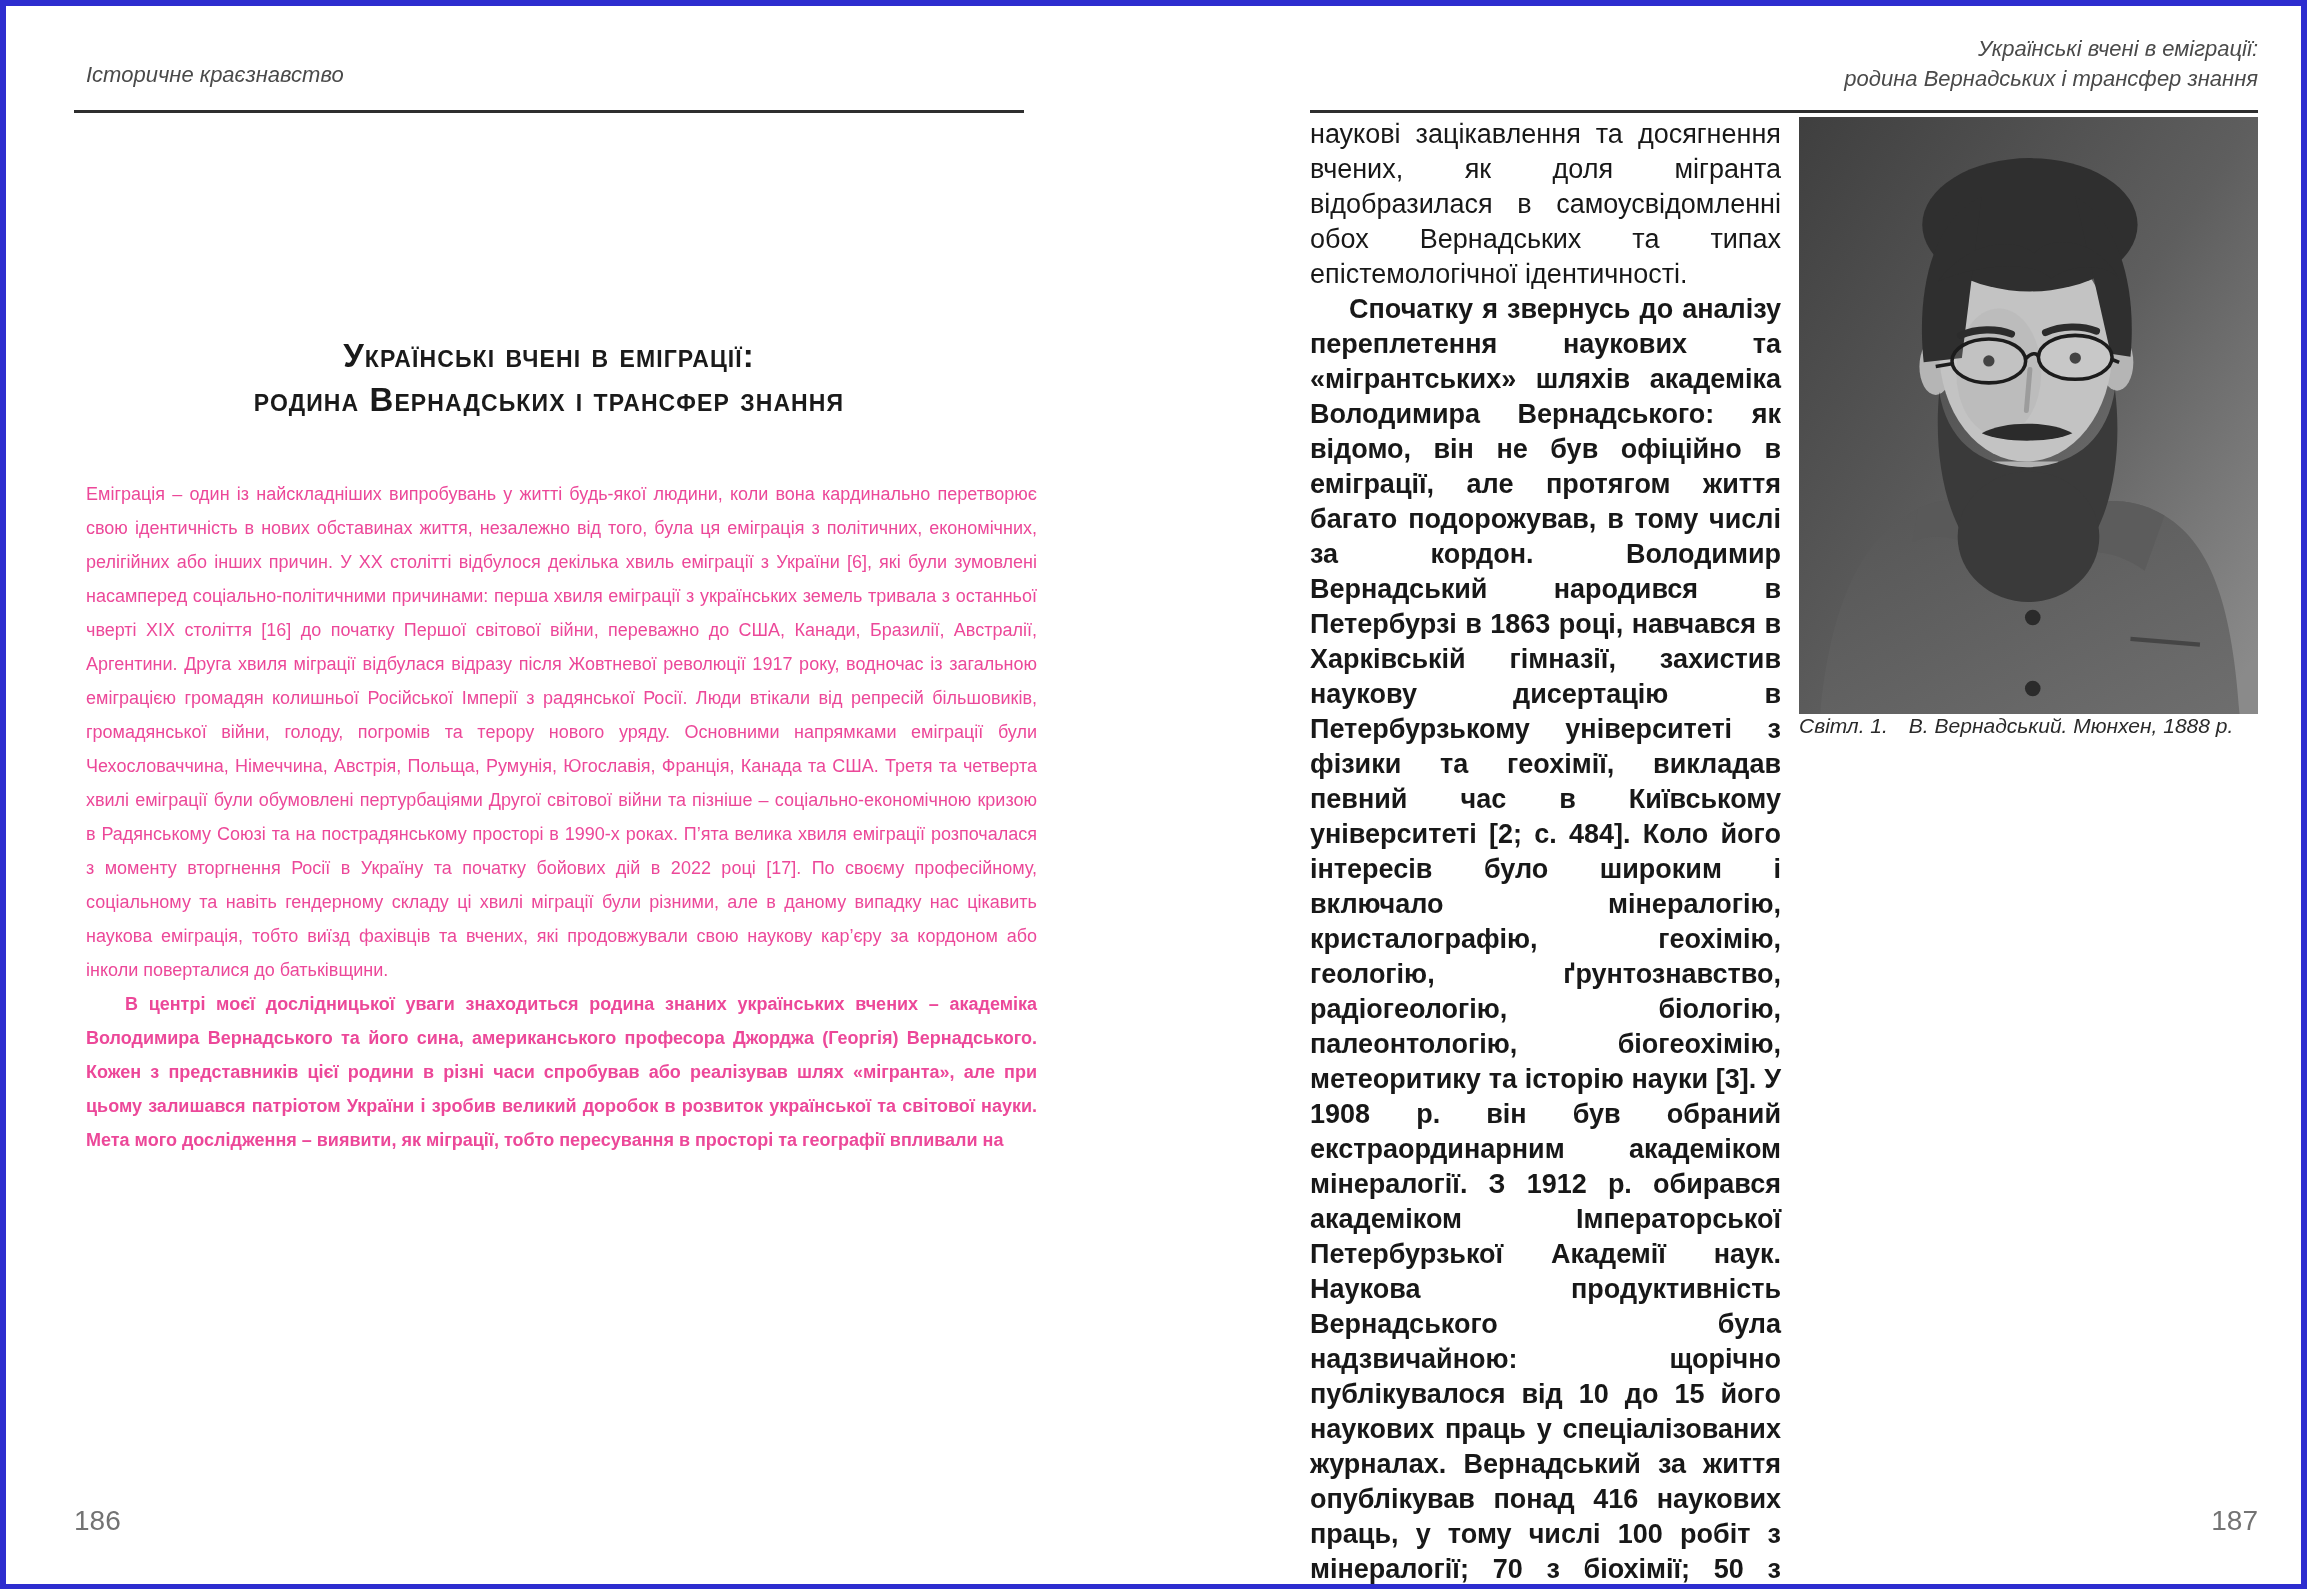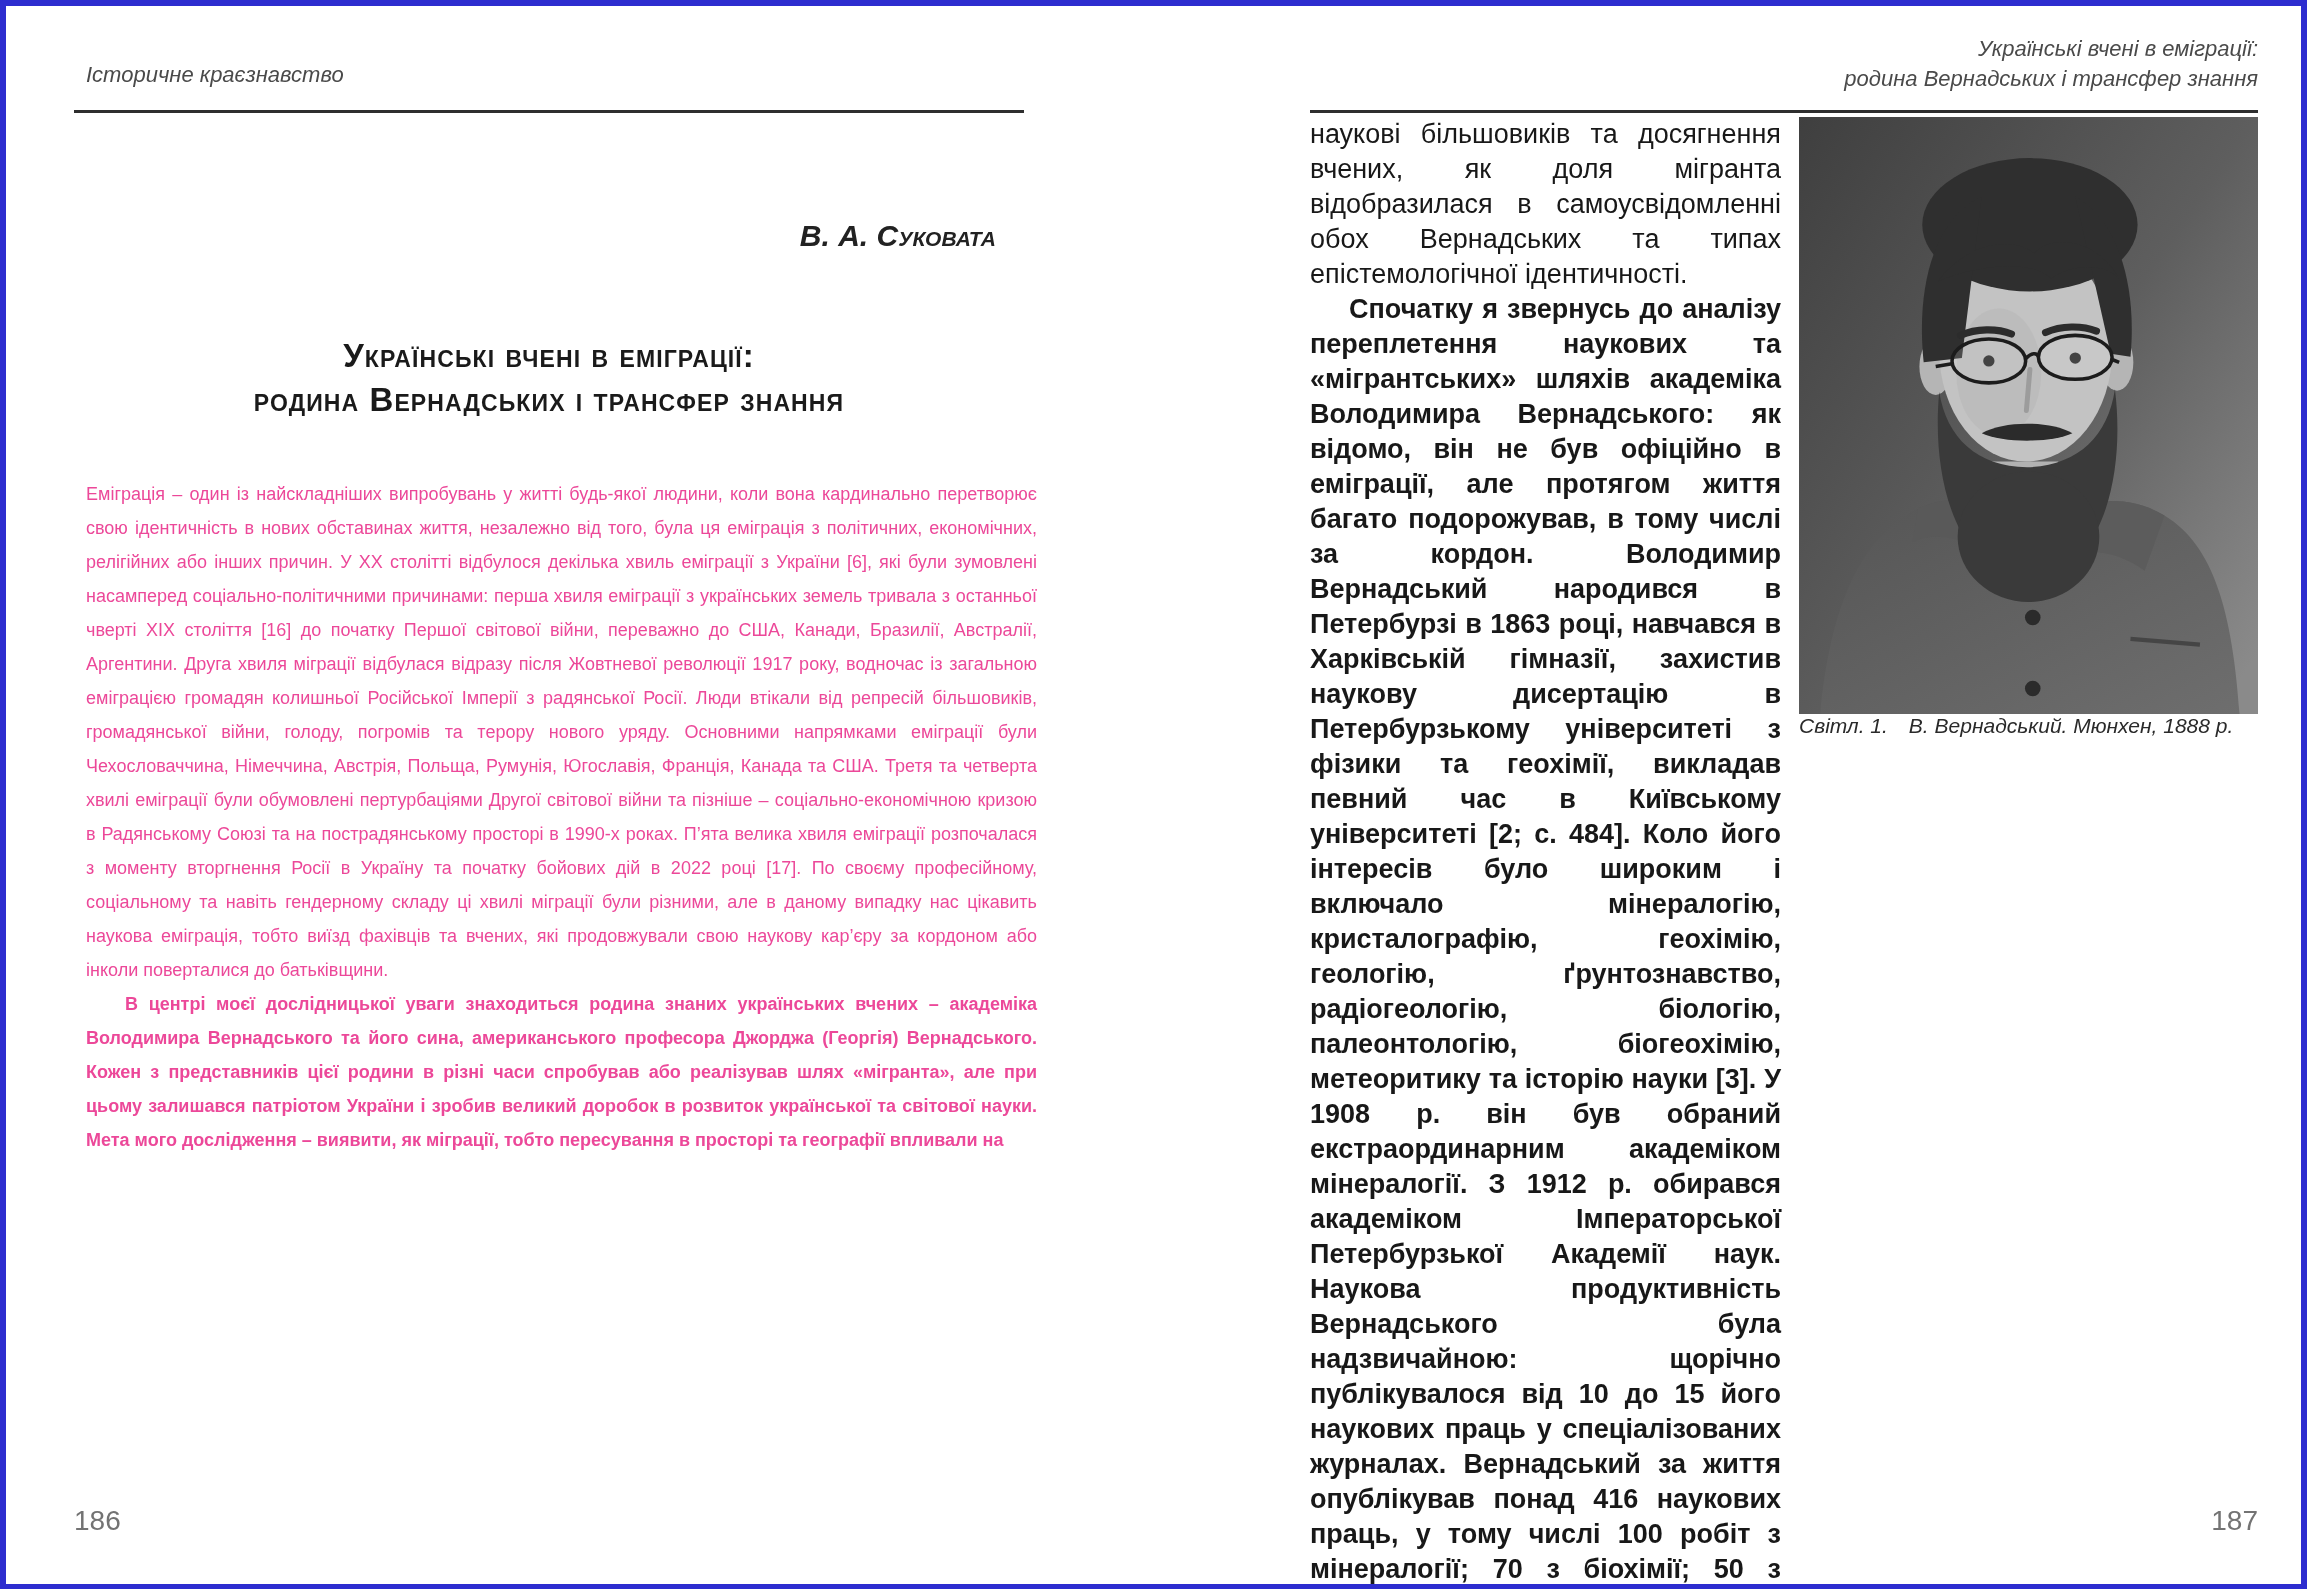--- a/index.html
+++ b/index.html
@@ -106,38 +106,37 @@
 </style>
 </head>
 <body>
 
 <div class="frame">
 
   <section class="page page-left">
     <div class="running-head rh-left">Історичне краєзнавство</div>
     <div class="head-rule rule-left"></div>
 
-    <div class="author">В. А. Суковата</div>
 
     <h1 class="title"><span>Українські вчені в еміграції:</span><br><span>родина Вернадських і трансфер знання</span></h1>
 
     <div class="body-left">
       <p class="para">Еміграція – один із найскладніших випробувань у житті будь-якої людини, коли вона кардинально перетворює свою ідентичність в нових обставинах життя, незалежно від того, була ця еміграція з політичних, економічних, релігійних або інших причин. У ХХ столітті відбулося декілька хвиль еміграції з України [6], які були зумовлені насамперед соціально-політичними причинами: перша хвиля еміграції з українських земель тривала з останньої чверті ХІХ століття [16] до початку Першої світової війни, переважно до США, Канади, Бразилії, Австралії, Аргентини. Друга хвиля міграції відбулася відразу після Жовтневої революції 1917 року, водночас із загальною еміграцією громадян колишньої Російської Імперії з радянської Росії. Люди втікали від репресій більшовиків, громадянської війни, голоду, погромів та терору нового уряду. Основними напрямками еміграції були Чехословаччина, Німеччина, Австрія, Польща, Румунія, Югославія, Франція, Канада та США. Третя та четверта хвилі еміграції були обумовлені пертурбаціями Другої світової війни та пізніше – соціально-економічною кризою в Радянському Союзі та на пострадянському просторі в 1990-х роках. П’ята велика хвиля еміграції розпочалася з моменту вторгнення Росії в Україну та початку бойових дій в 2022 році [17]. По своєму професійному, соціальному та навіть гендерному складу ці хвилі міграції були різними, але в даному випадку нас цікавить наукова еміграція, тобто виїзд фахівців та вчених, які продовжували свою наукову кар’єру за кордоном або інколи поверталися до батьківщини.</p>
       <p class="para indent">В центрі моєї дослідницької уваги знаходиться родина знаних українських вчених – академіка Володимира Вернадського та його сина, американського професора Джорджа (Георгія) Вернадського. Кожен з представників цієї родини в різні часи спробував або реалізував шлях «мігранта», але при цьому залишався патріотом України і зробив великий доробок в розвиток української та світової науки. Мета мого дослідження – виявити, як міграції, тобто пересування в просторі та географії впливали на</p>
     </div>
 
     <div class="pageno pn-left">186</div>
   </section>
 
   <section class="page page-right">
     <div class="running-head rh-right"><span>Українські вчені в еміграції:</span><br><span>родина Вернадських і трансфер знання</span></div>
     <div class="head-rule rule-right"></div>
 
     <div class="body-right">
-      <p class="para">наукові більшовиків та досягнення вчених, як доля мігранта відобразилася в самоусвідомленні обох Вернадських та типах епістемологічної ідентичності.</p>
+      <p class="para">наукові зацікавлення та досягнення вчених, як доля мігранта відобразилася в самоусвідомленні обох Вернадських та типах епістемологічної ідентичності.</p>
       <p class="para indent">Спочатку я звернусь до аналізу переплетення наукових та «мігрантських» шляхів академіка Володимира Вернадського: як відомо, він не був офіційно в еміграції, але протягом життя багато подорожував, в тому числі за кордон. Володимир Вернадський народився в Петербурзі в 1863 році, навчався в Харківській гімназії, захистив наукову дисертацію в Петербурзькому університеті з фізики та геохімії, викладав певний час в Київському університеті [2; с. 484]. Коло його інтересів було широким і включало мінералогію, кристалографію, геохімію, геологію, ґрунтознавство, радіогеологію, біологію, палеонтологію, біогеохімію, метеоритику та історію науки [3]. У 1908 р. він був обраний екстраординарним академіком мінералогії. З 1912 р. обирався академіком Імператорської Петербурзької Академії наук. Наукова продуктивність Вернадського була надзвичайною: щорічно публікувалося від 10 до 15 його наукових праць у спеціалізованих журналах. Вернадський за життя опублікував понад 416 наукових праць, у тому числі 100 робіт з мінералогії; 70 з біохімії; 50 з геохімії; 43 з історії науки; 29 з кристалографії; 21 з радіології; 14 з ґрунтознавства; 37 з організації науки [18].</p>
     </div>
 
     <figure class="figure">
       <svg class="photo" viewBox="0 0 648 842" preserveAspectRatio="none" xmlns="http://www.w3.org/2000/svg" role="img">
         <defs>
           <linearGradient id="bgGrad" x1="0" y1="0" x2="1" y2="0.9">
             <stop offset="0" stop-color="#3f3f3f"></stop>
             <stop offset="0.55" stop-color="#5e5e5e"></stop>
             <stop offset="1" stop-color="#8a8a8a"></stop>

